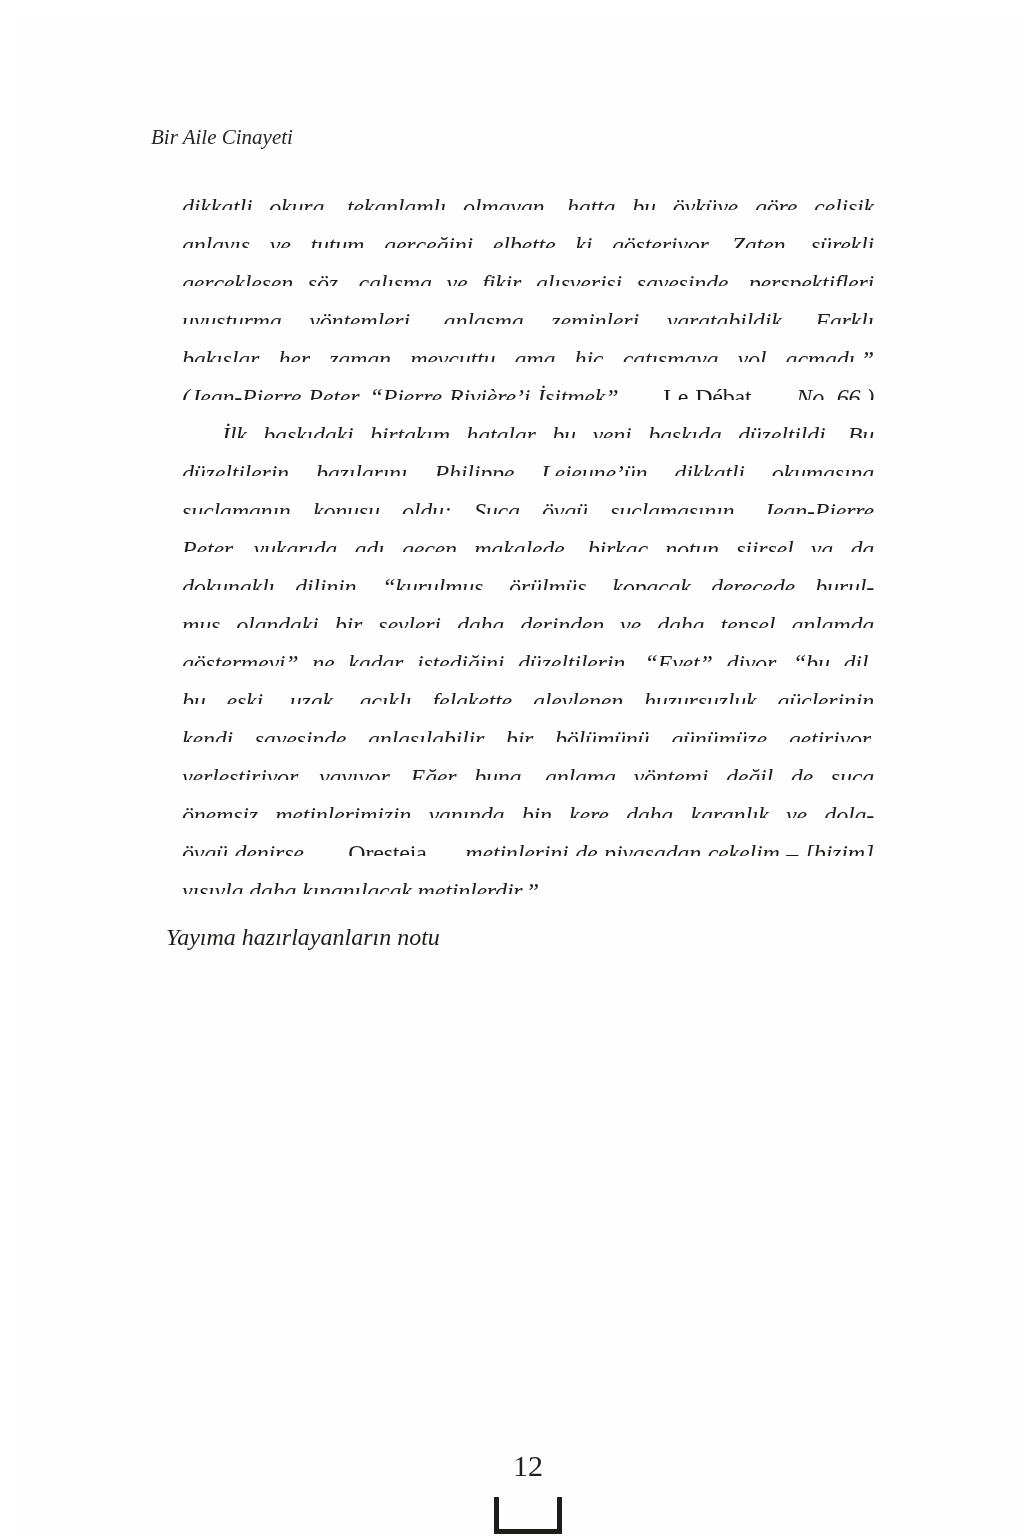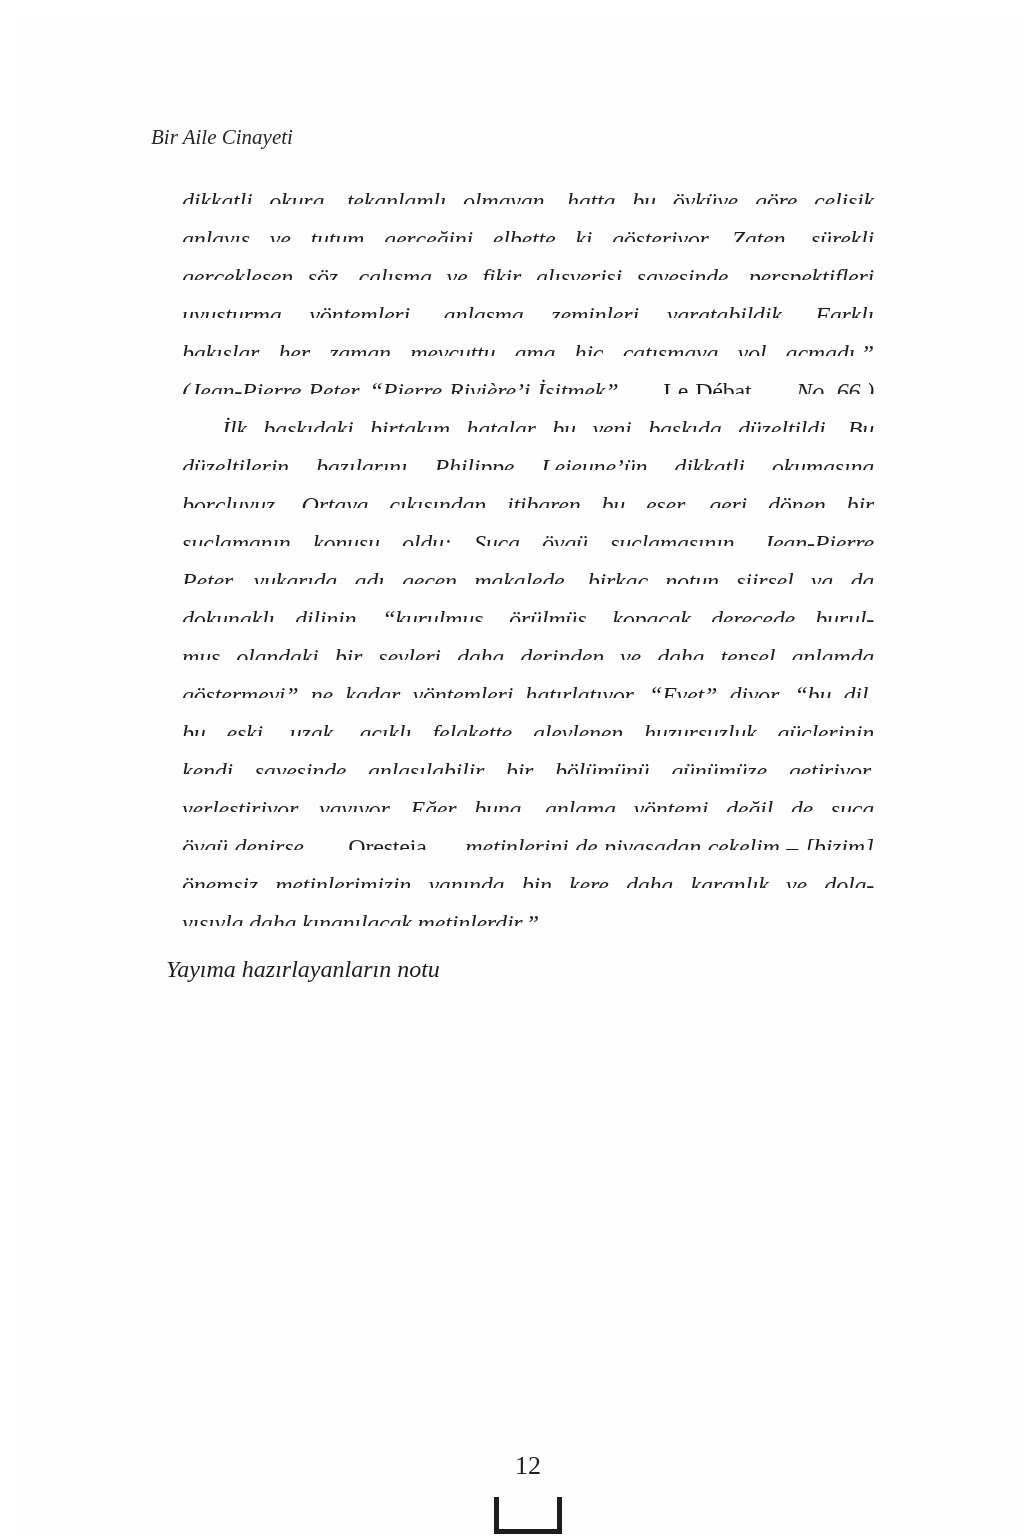--- a/index.html
+++ b/index.html
@@ -21,21 +21,21 @@
     left: 119px;
     top: 92px;
     font-style: italic;
     font-size: 21px;
     line-height: 26px;
     color: #262624;
   }
   .text-block {
     position: absolute;
     left: 118px;
-    top: 134px;
+    top: 140px;
     width: 788px;
   }
   .text-line {
     font-style: italic;
     font-size: 24px;
     line-height: 38px;
     height: 38px;
     letter-spacing: -0.2px;
     text-align: justify;
     text-align-last: justify;
@@ -60,21 +60,21 @@
   }
   .pagenum-wrap {
     position: absolute;
     left: 0;
     top: 1404px;
     width: 1024px;
     text-align: center;
   }
   .pagenum {
     display: inline-block;
-    font-size: 26px;
+    font-size: 30px;
     line-height: 28px;
     font-style: normal;
     color: #202020;
   }
   .pagenum-bracket {
     width: 68px;
     height: 10px;
     margin: 1px auto 0 auto;
     border-left: 5px solid #1d1d1b;
     border-right: 5px solid #1d1d1b;
@@ -91,31 +91,30 @@
   <div class="text-block">
 
     <div class="text-line"><span>dikkatli okura, tekanlamlı olmayan, hatta bu öyküye göre çelişik</span></div>
       <div class="text-line"><span>anlayış ve tutum gerçeğini elbette ki gösteriyor. Zaten, sürekli</span></div>
       <div class="text-line"><span>gerçekleşen söz, çalışma ve fikir alışverişi sayesinde, perspektifleri</span></div>
       <div class="text-line"><span>uyuşturma yöntemleri, anlaşma zeminleri yaratabildik. Farklı</span></div>
       <div class="text-line"><span>bakışlar her zaman mevcuttu ama hiç çatışmaya yol açmadı.”</span></div>
       <div class="text-line"><span>(Jean-Pierre Peter, “Pierre Rivière’i İşitmek”, </span><span class="roman">Le Débat</span><span>, No. 66.)</span></div>
       <div class="text-line indent"><span>İlk baskıdaki birtakım hatalar bu yeni baskıda düzeltildi. Bu</span></div>
       <div class="text-line"><span>düzeltilerin bazılarını Philippe Lejeune’ün dikkatli okumasına</span></div>
-      <div class="text-line"><span>borçluyuz. Ortaya çıkışından itibaren bu eser, geri dönen bir</span></div>
       <div class="text-line"><span>suçlamanın konusu oldu: Suça övgü suçlamasının. Jean-Pierre</span></div>
       <div class="text-line"><span>Peter, yukarıda adı geçen makalede, birkaç notun şiirsel ya da</span></div>
       <div class="text-line"><span>dokunaklı dilinin, “kurulmuş, örülmüş, kopacak derecede burul-</span></div>
       <div class="text-line"><span>muş olandaki bir şeyleri daha derinden ve daha tensel anlamda</span></div>
-      <div class="text-line"><span>göstermeyi” ne kadar yöntemleri hatırlatıyor. “Evet” diyor, “bu dil,</span></div>
+      <div class="text-line"><span>göstermeyi” ne kadar istediğini düzeltilerin. “Evet” diyor, “bu dil,</span></div>
       <div class="text-line"><span>bu eski, uzak, acıklı felakette alevlenen huzursuzluk güçlerinin</span></div>
       <div class="text-line"><span>kendi sayesinde anlaşılabilir bir bölümünü günümüze getiriyor,</span></div>
       <div class="text-line"><span>yerleştiriyor, yayıyor. Eğer buna, anlama yöntemi değil de suça</span></div>
+      <div class="text-line"><span>önemsiz metinlerimizin yanında bin kere daha karanlık ve dola-</span></div>
       <div class="text-line"><span>övgü denirse, </span><span class="roman">Oresteia</span><span> metinlerini de piyasadan çekelim – [bizim]</span></div>
-      <div class="text-line"><span>önemsiz metinlerimizin yanında bin kere daha karanlık ve dola-</span></div>
       <div class="text-line flush"><span>yısıyla daha kınanılacak metinlerdir.”</span></div>
       <div class="signature">Yayıma hazırlayanların notu</div>
   </div>
 
   <div class="pagenum-wrap">
     <div class="pagenum">12</div>
     <div class="pagenum-bracket"></div>
   </div>
 
 </div>

